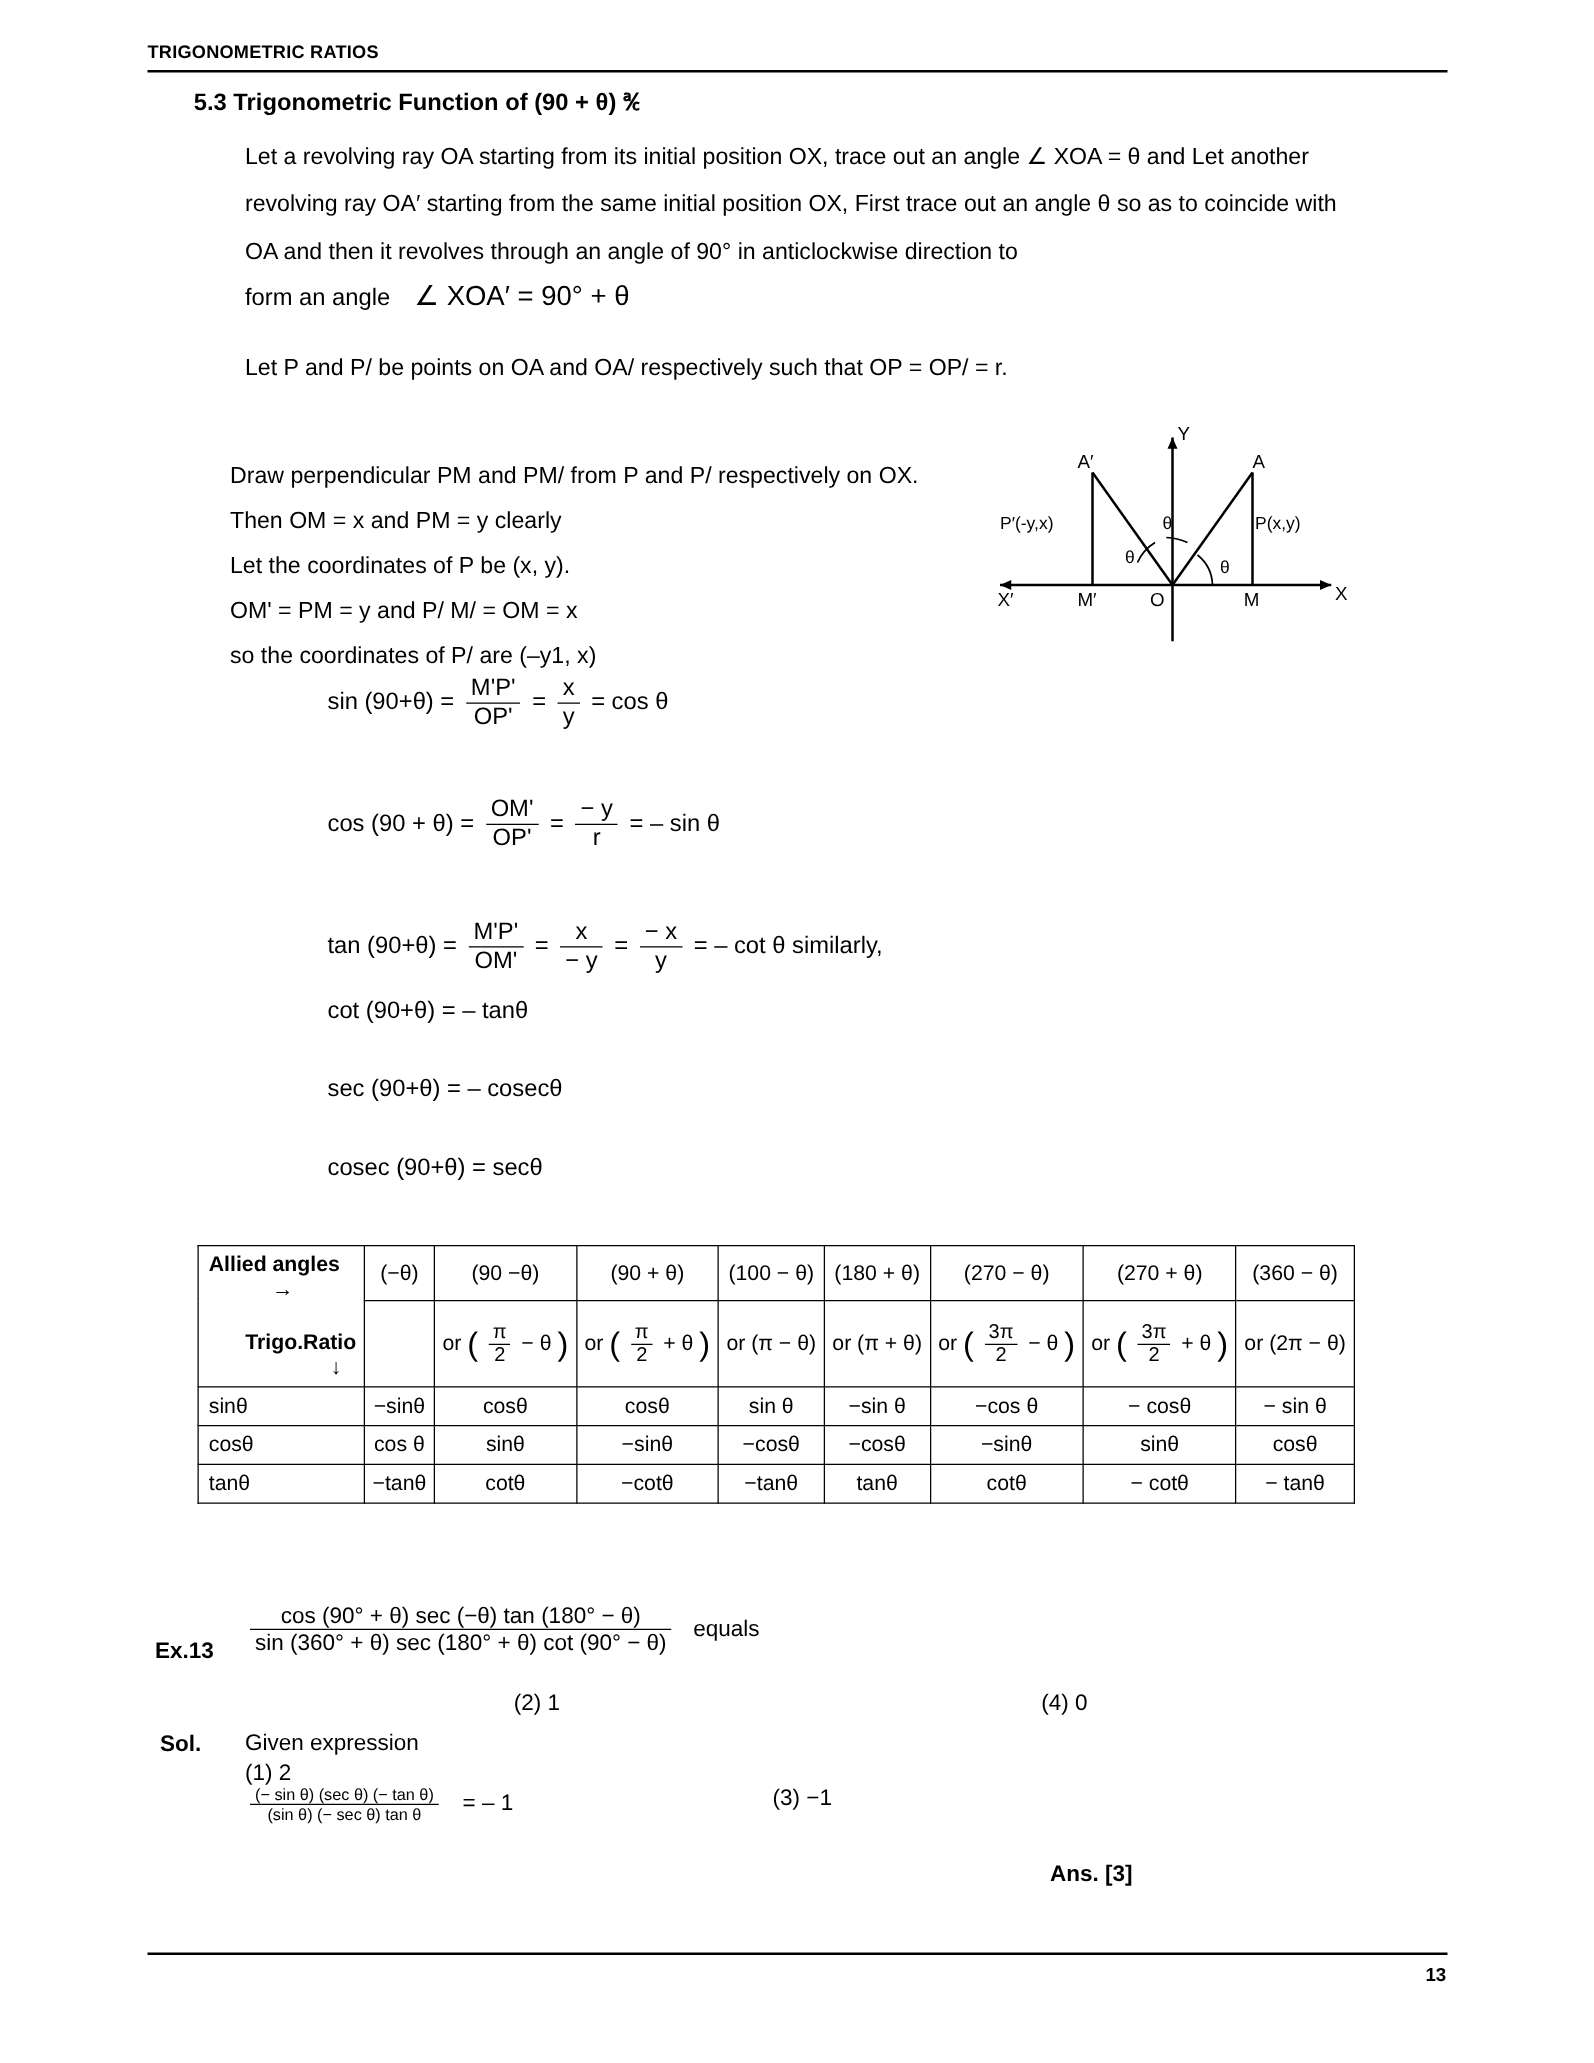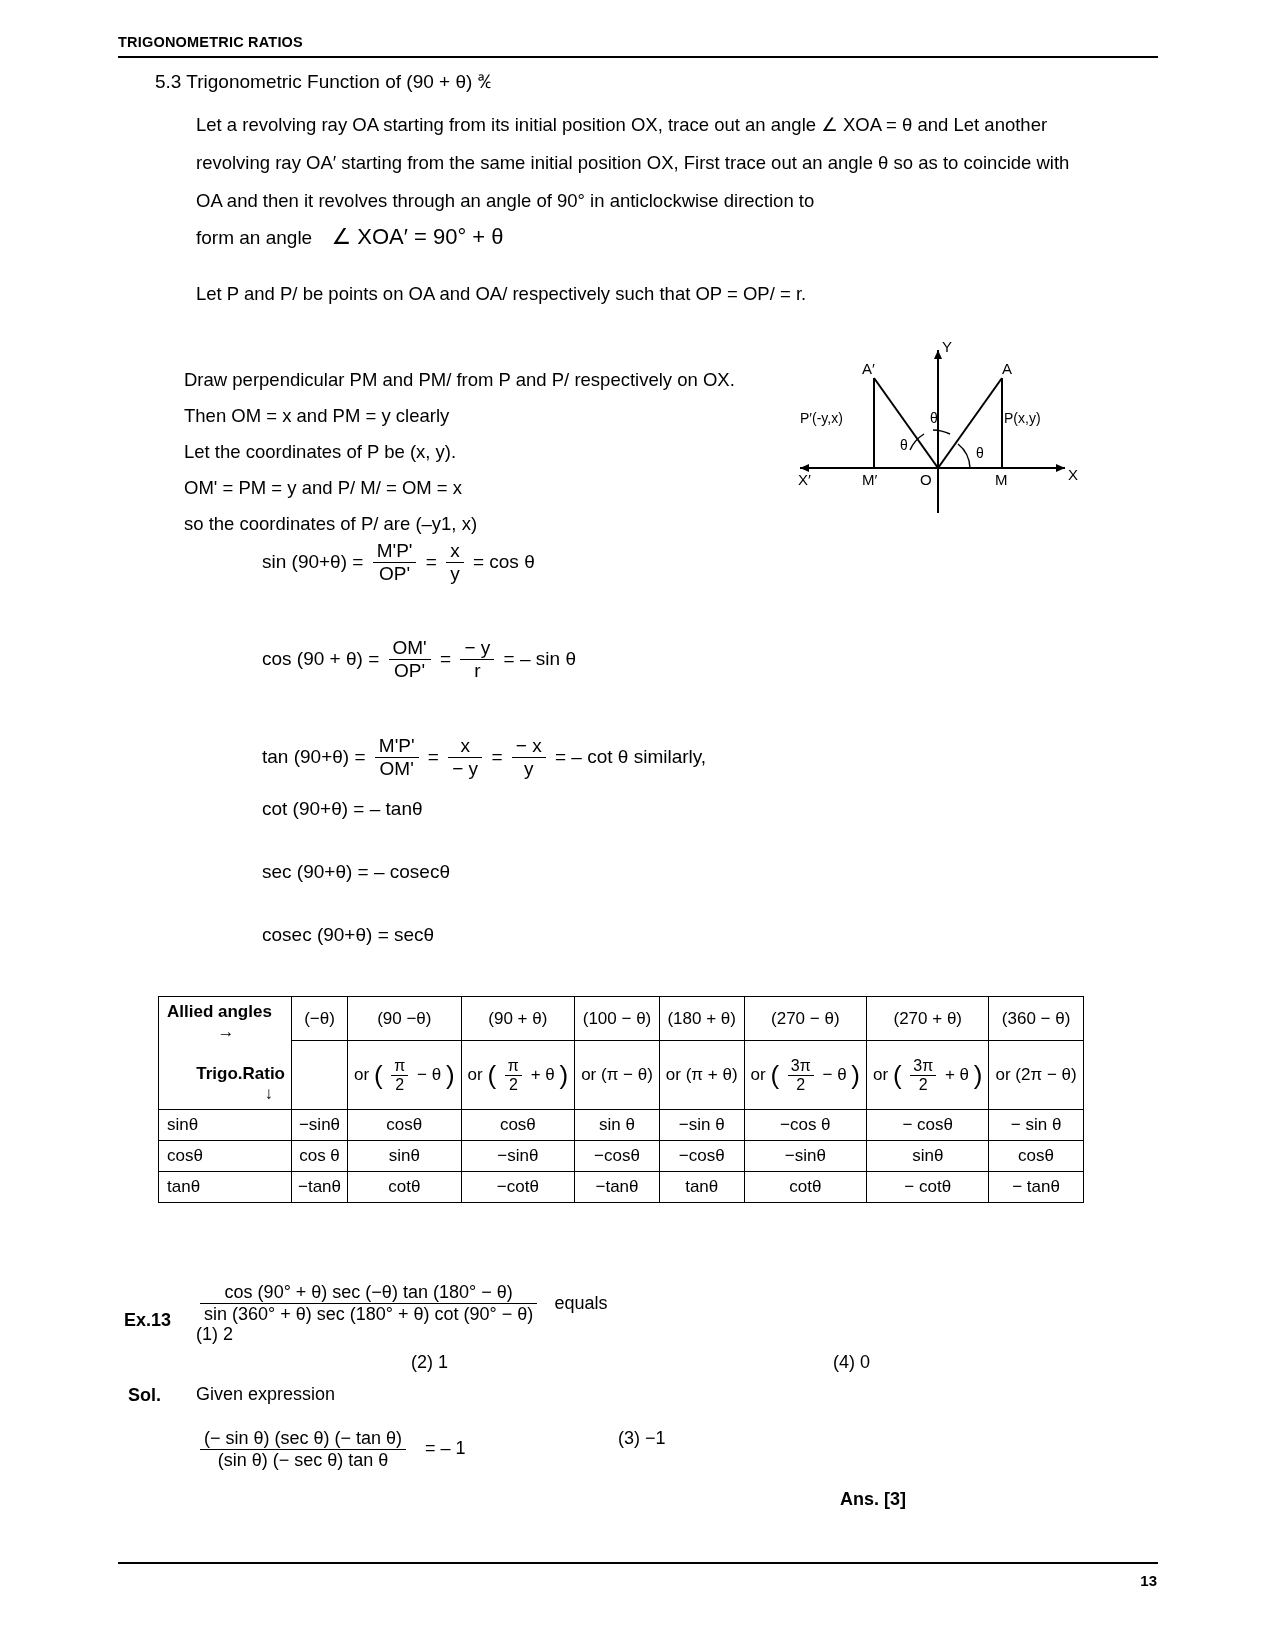--- a/index.html
+++ b/index.html
@@ -50,21 +50,21 @@
     right: 118px;
     top: 1572px;
     font-size: 15px;
     font-weight: bold;
   }
   .section-title {
     position: absolute;
     left: 155px;
     top: 68px;
     font-size: 19px;
-    font-weight: normal;
+    font-weight: bold;
   }
   .para {
     position: absolute;
     font-size: 18.5px;
     line-height: 38px;
   }
   .p1 { left: 196px; top: 106px; width: 900px; }
   .p2 { left: 196px; top: 218px; width: 900px; font-size: 19px;}
   .p3 { left: 196px; top: 275px; width: 900px; }
   .p4 { left: 184px; top: 342px; width: 620px; line-height: 36px; margin-top: 20px;}
@@ -363,30 +363,30 @@
   <div class="ex-label" style="left:124px; top:1310px;">Ex.13</div>
 
   <div class="formula" style="left:196px; top:1282px;">
     <span class="frac" style="font-size:18px;">
       <span class="num">cos (90° + θ) sec (−θ) tan (180° − θ)</span>
       <span class="den">sin (360° + θ) sec (180° + θ) cot (90° − θ)</span>
     </span>
     <span style="font-size:18px; margin-left:8px;">equals</span>
   </div>
 
-  <div class="opt-row" style="left:196px; top:1324px;text-align:right;">(1) 2</div>
+  <div class="opt-row" style="left:196px; top:1408px;text-align:right;">(1) 2</div>
   <div class="opt-row" style="left:411px; top:1352px;">(2) 1</div>
   <div class="opt-row" style="left:618px; top:1428px;">(3) −1</div>
   <div class="opt-row" style="left:833px; top:1352px;">(4) 0</div>
 
   <div class="ex-label" style="left:128px; top:1385px;">Sol.</div>
   <div class="opt-row" style="left:196px; top:1384px;">Given expression</div>
 
   <div class="formula" style="left:196px; top:1428px; font-size:18px;">
-    <span class="frac" style="font-size:18px;">
+    <span class="frac" style="font-size:13px;">
       <span class="num">(− sin θ) (sec θ) (− tan θ)</span>
       <span class="den">(sin θ) (− sec θ) tan θ</span>
     </span>
     <span style="margin-left:10px;">= – 1</span>
   </div>
 
   <div class="ans" style="left:840px; top:1489px;">Ans. [3]</div>
 
   <div class="footer-rule"></div>
   <div class="page-number">13</div>

